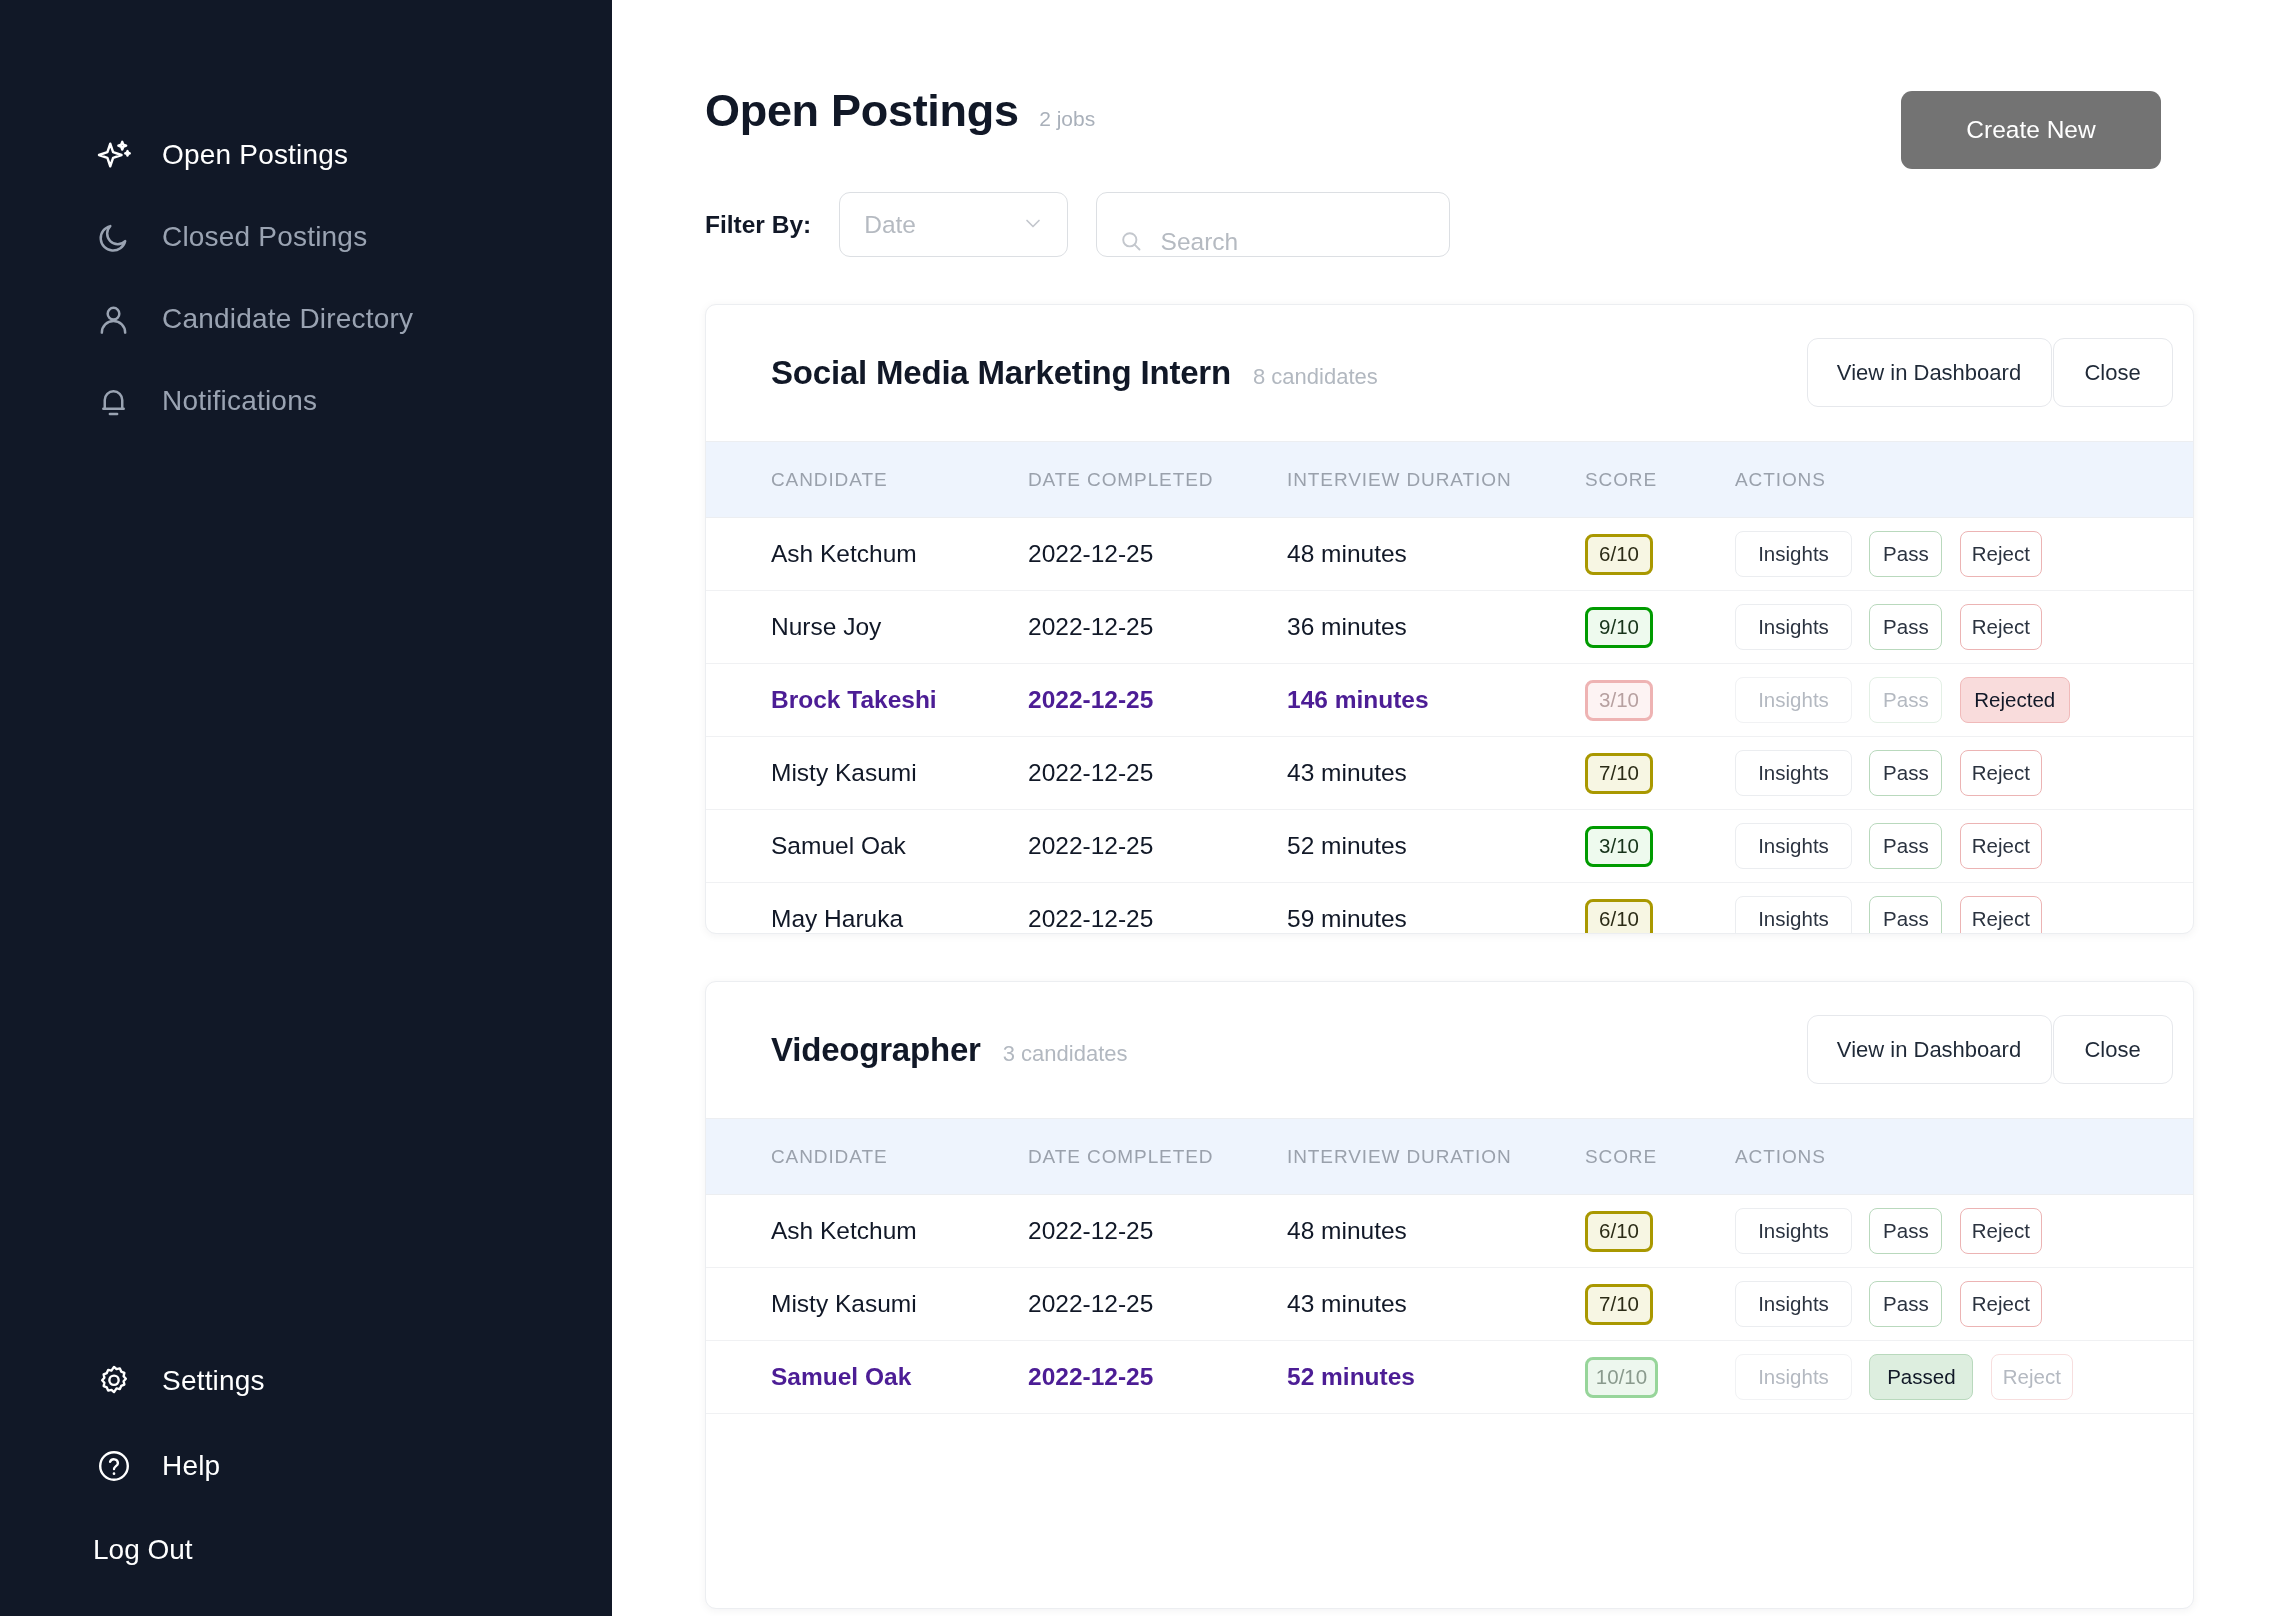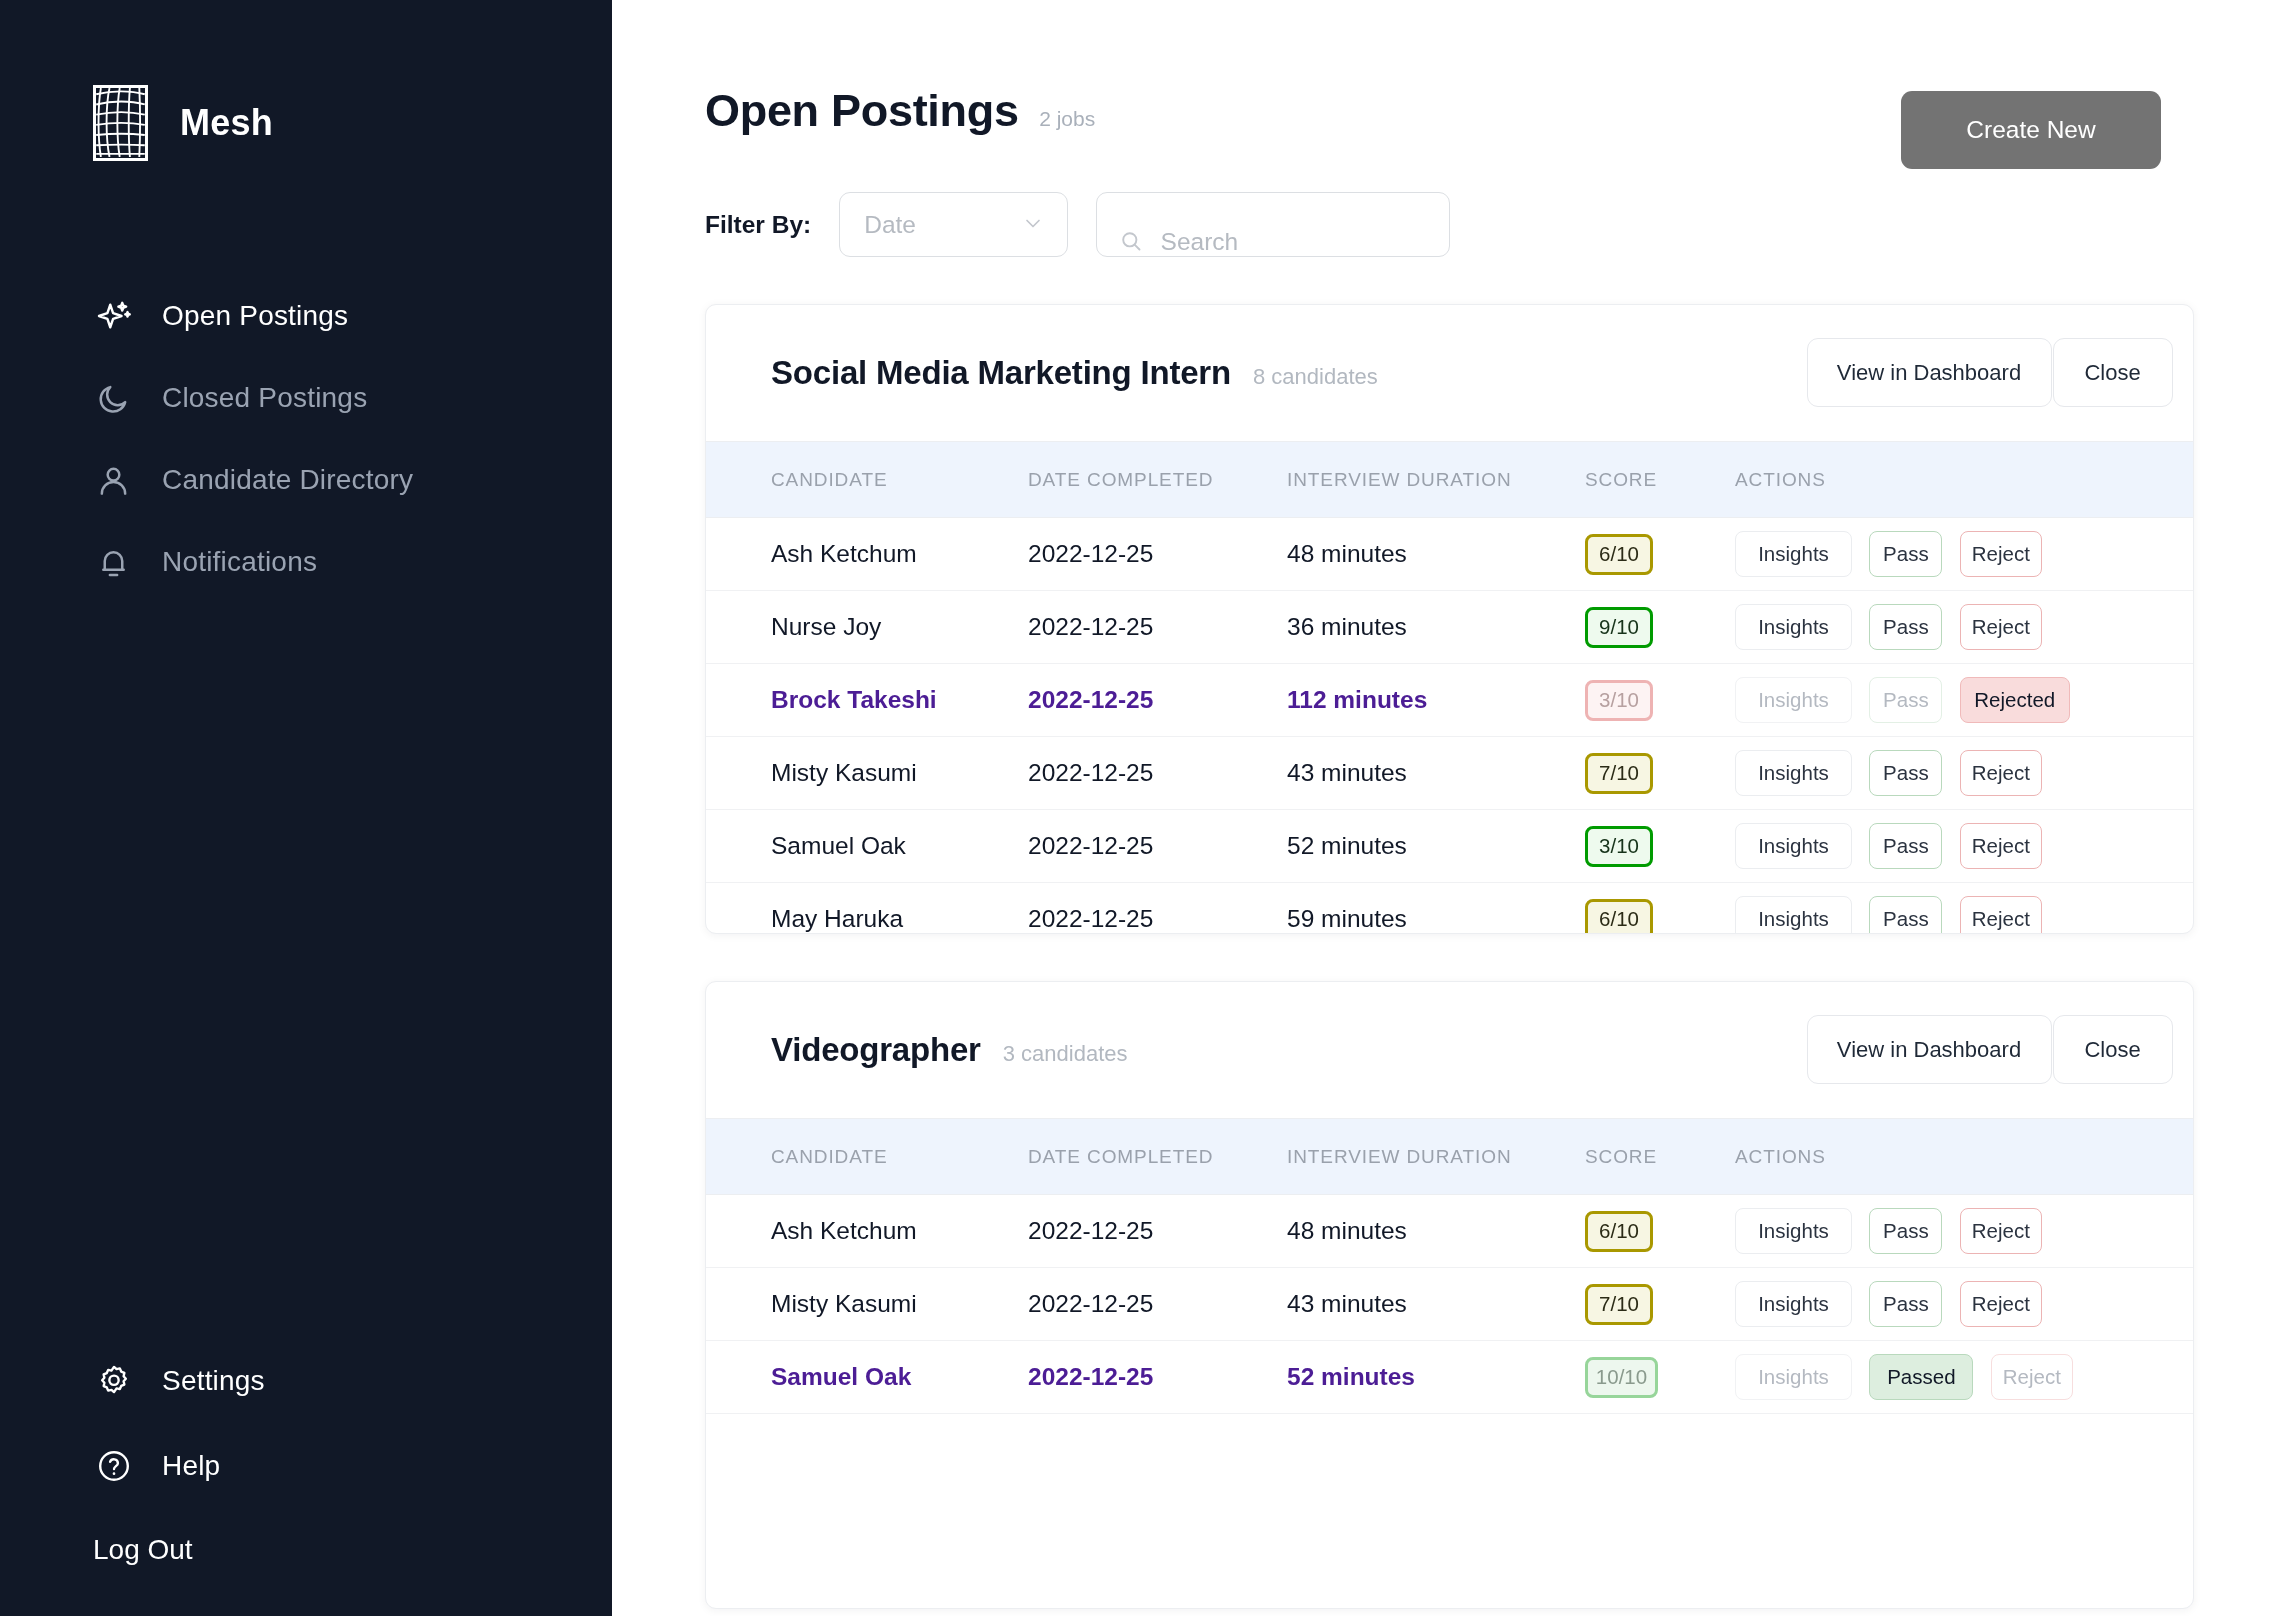--- a/index.html
+++ b/index.html
@@ -168,39 +168,20 @@
 
   .clip-wrap { overflow: hidden; }
 </style>
 </head>
 <body>
 
 <div class="app">
 
   <aside class="sidebar">
 
-    <div class="brand">
-      <div class="brand-mark">
-        <svg viewBox="0 0 62 88" width="49" height="69" fill="none" stroke="#ffffff" stroke-width="2.4">
-          <path d="M6 0 C2 22 2 64 6 88"></path>
-            <path d="M17 0 C12 22 12 64 17 88"></path>
-          <path d="M30 0 C26 22 26 64 30 88"></path>
-            <path d="M43 0 C41 22 41 64 43 88"></path>
-          <path d="M55 0 C56 22 56 64 55 88"></path>
-          <path d="M0 8 C20 3 44 3 62 8"></path>
-            <path d="M0 21 C20 16 44 16 62 21"></path>
-          <path d="M0 34 C20 30 44 30 62 34"></path>
-            <path d="M0 47 C20 44 44 44 62 47"></path>
-          <path d="M0 60 C20 58 44 58 62 60"></path>
-            <path d="M0 73 C20 72 44 72 62 73"></path>
-          <path d="M0 84 C20 84 44 84 62 84"></path>
-        </svg>
-      </div>
-      <div class="brand-name">Mesh</div>
-    </div>
 
     <nav class="nav">
 
       <div class="nav-item active">
         <span class="nav-icon">
           <svg width="36" height="36" viewBox="0 0 24 24" fill="none" stroke="#ffffff" stroke-width="1.6" stroke-linejoin="round">
             <path d="M9.5 4.5 L11.4 10.1 L17 12 L11.4 13.9 L9.5 19.5 L7.6 13.9 L2 12 L7.6 10.1 Z"></path>
             <path d="M17.5 3.2 L18.2 5.1 L20.1 5.8 L18.2 6.5 L17.5 8.4 L16.8 6.5 L14.9 5.8 L16.8 5.1 Z"></path>
             <path d="M21 9.4 L21.4 10.5 L22.5 10.9 L21.4 11.3 L21 12.4 L20.6 11.3 L19.5 10.9 L20.6 10.5 Z"></path>
           </svg>
@@ -344,21 +325,21 @@
             <div class="col-actions actions">
               <button class="act act-insights">Insights</button>
               <button class="act act-pass">Pass</button>
               <button class="act act-reject">Reject</button>
             </div>
           </div>
 
           <div class="trow muted">
             <div class="td col-candidate">Brock Takeshi</div>
             <div class="td col-date">2022-12-25</div>
-            <div class="td col-duration">112 minutes</div>
+            <div class="td col-duration">146 minutes</div>
             <div class="col-score"><span class="badge red">3/10</span></div>
             <div class="col-actions actions">
               <button class="act act-insights disabled">Insights</button>
               <button class="act act-pass disabled">Pass</button>
               <button class="act filled-red">Rejected</button>
             </div>
           </div>
 
           <div class="trow">
             <div class="td col-candidate">Misty Kasumi</div>

